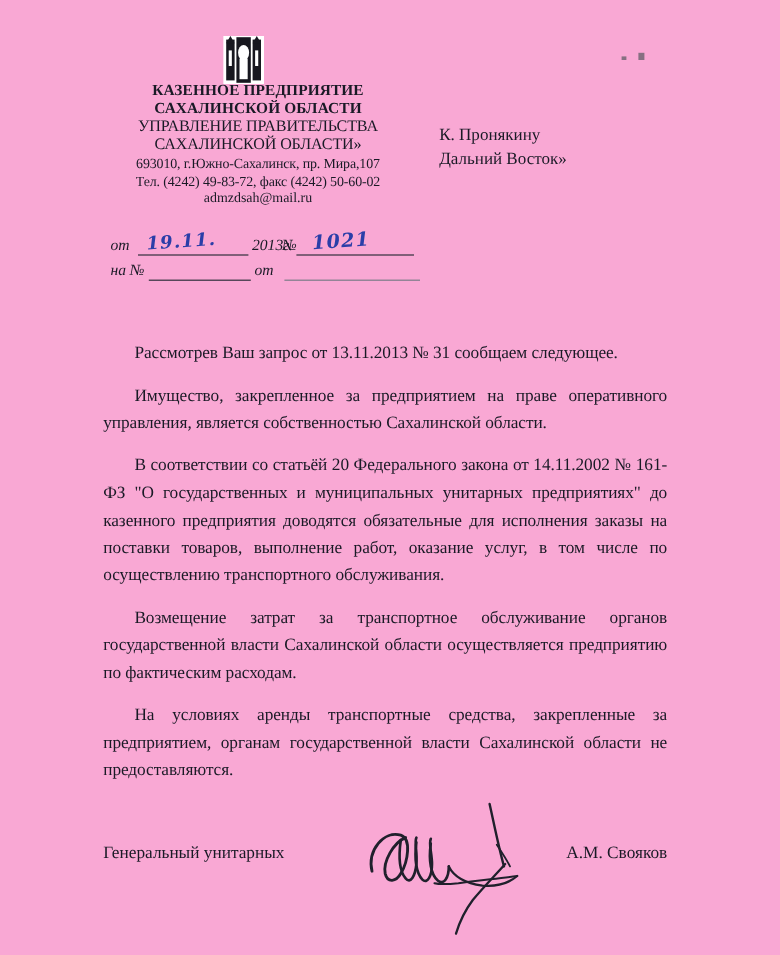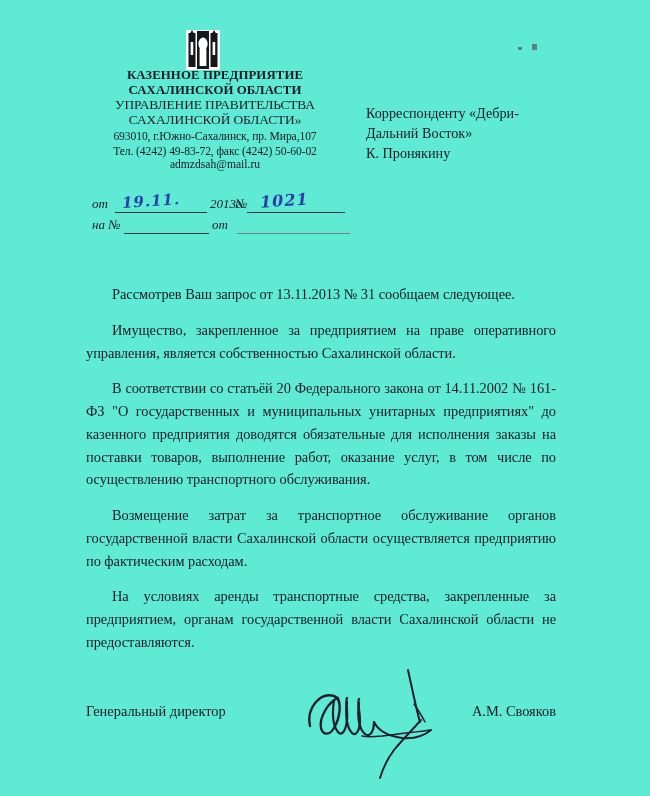--- a/index.html
+++ b/index.html
@@ -13,21 +13,21 @@
     height: 796px;
     position: relative;
     overflow: hidden;
     font-family: "Liberation Serif", "DejaVu Serif", serif;
     color: #1a1a26;
   }
 
   .page {
     position: absolute;
     inset: 0;
-    background: #5eead4;
+    background: #f9a8d4;
   }
 
   
   .speck {
     position: absolute;
     background: #5a5a63;
     opacity: .72;
   }
   .speck-a { left: 518px; top: 47px; width: 4px; height: 3px; }
   .speck-b { left: 532px; top: 44px; width: 5px; height: 6px; }
@@ -196,23 +196,22 @@
     <div class="lh-bold">КАЗЕННОЕ ПРЕДПРИЯТИЕ</div>
     <div class="lh-bold">САХАЛИНСКОЙ ОБЛАСТИ</div>
     <div class="lh-reg">УПРАВЛЕНИЕ ПРАВИТЕЛЬСТВА</div>
     <div class="lh-reg">САХАЛИНСКОЙ ОБЛАСТИ»</div>
     <div class="lh-small">693010, г.Южно-Сахалинск, пр. Мира,107</div>
     <div class="lh-small">Тел. (4242) 49-83-72, факс (4242) 50-60-02</div>
     <div class="lh-email">admzdsah@mail.ru</div>
   </div>
 
   <div class="addressee">
-    <div>Корреспонденту «Дебри-</div>
+    <div>К. Пронякину</div>
     <div>Дальний Восток»</div>
-    <div>К. Пронякину</div>
   </div>
 
   <div class="refblock">
     <div class="ref-row">
       <span class="ref-from">от</span>
       <span class="rule rule-1"></span>
       <span class="hand hand-date">19.11.</span>
       <span class="ref-year">2013г.</span>
       <span class="ref-no">№</span>
       <span class="rule rule-2"></span>
@@ -244,17 +243,17 @@
         <path d="M84 58 C88 66, 98 72, 112 74 C124 75, 134 72, 141 66" stroke-width="1.9"></path>
         <path d="M141 66 C126 68, 106 70, 92 72 C82 73, 76 73, 72 72" stroke-width="1.6"></path>
         <path d="M118 6 C122 24, 126 44, 130 58" stroke-width="2.0"></path>
         <path d="M131 56 C124 64, 114 74, 104 86 C98 94, 93 104, 90 114" stroke-width="1.9"></path>
         <path d="M124 40 C128 46, 132 52, 135 58" stroke-width="1.5"></path>
       </g>
     </svg>
   </div>
 
   <div class="sig-row">
-    <span class="sig-title">Генеральный директор</span>
+    <span class="sig-title">Генеральный унитарных</span>
     <span class="sig-name">А.М. Свояков</span>
   </div>
 
 </div>
 
 </body></html>

